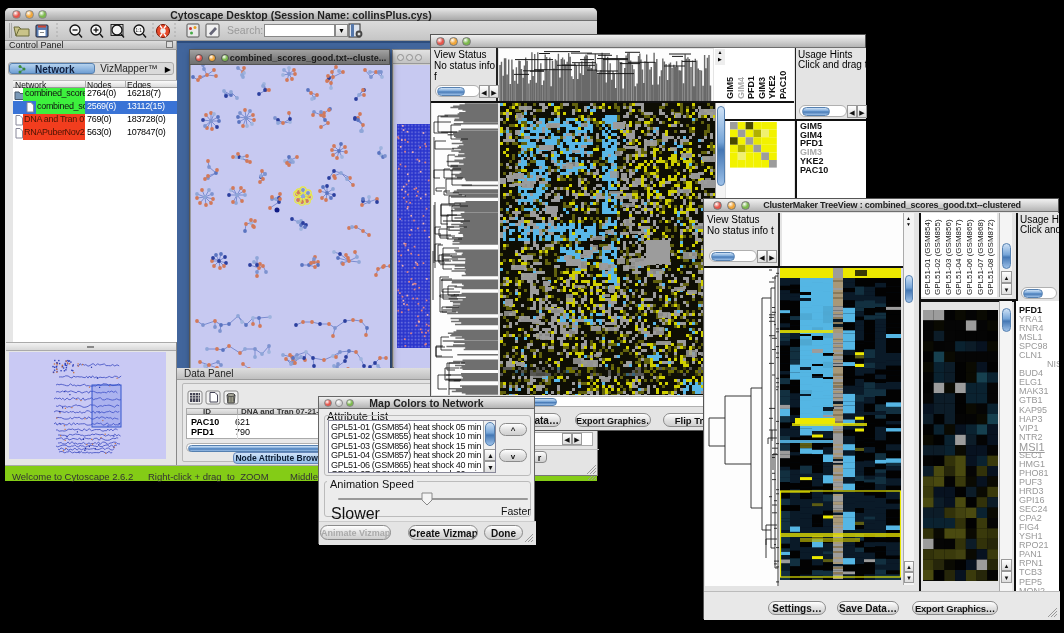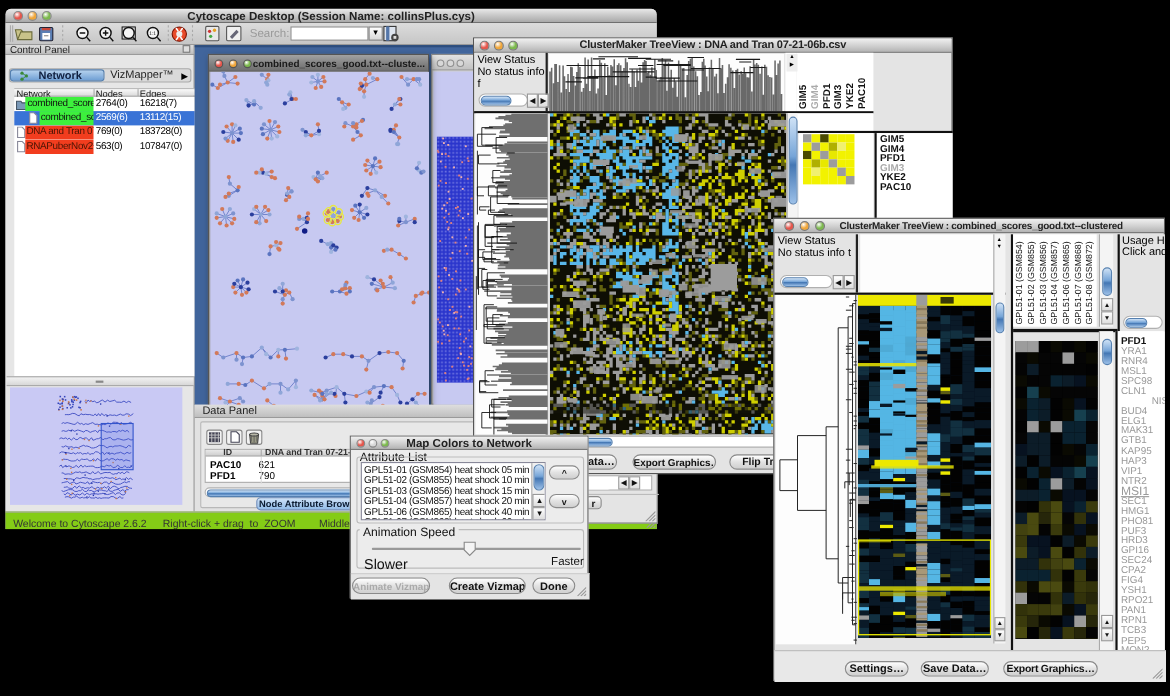--- a/index.html
+++ b/index.html
@@ -1154,21 +1154,20 @@
       <div class="sbtn" style="left:40px;top:0px;width:10px;height:12px;font-size:7px;line-height:12px;">▶</div>
     </div>
     <div class="abs" style="left:0px;top:24px;width:198px;height:1px;background:#bbb;"></div>
     <div class="aqbtn" style="left:131px;top:26px;width:15px;height:12px;font-size:9px;line-height:12px;border-radius:4px;">r</div>
     <svg class="abs" style="right:1px;bottom:1px" width="11" height="11">
       <path d="M2 11 L11 2 M5 11 L11 5 M8 11 L11 8" stroke="#999" stroke-width="1"></path>
     </svg>
   </div>
 <div class="win" style="left:430px;top:34px;width:436px;height:397px;background:#e4e4e4;border:1px solid #555;z-index:4;">
     <div class="tbar" style="height:13px;"></div>
-    <div class="ttxt" style="top:1px;font-size:10px;letter-spacing:-0.2px;">ClusterMaker TreeView : DNA and Tran 07-21-06b.csv</div>
     <div class="tl" style="left:5px;top:2px;width:9px;height:9px;background:radial-gradient(circle at 35% 30%,#fff 0%,#e5564c 50%);border:0.5px solid #777;"></div>
     <div class="tl" style="left:18px;top:2px;width:9px;height:9px;background:radial-gradient(circle at 35% 30%,#fff 0%,#f0a63a 50%);border:0.5px solid #777;"></div>
     <div class="tl" style="left:31px;top:2px;width:9px;height:9px;background:radial-gradient(circle at 35% 30%,#fff 0%,#7cb94d 50%);border:0.5px solid #777;"></div>
     <div class="pnl" style="left:1px;top:13px;width:66px;height:53px;border-right:2px solid #222;">
       <div class="abs" style="left:2px;top:1px;font-size:10px;">View Status</div>
       <div class="abs" style="left:2px;top:12px;font-size:10px;">No status info f</div>
       <div class="ptrack" style="left:3px;top:37px;width:45px;height:12px;">
         <div class="pill" style="left:1px;top:1px;width:28px;height:9px;"></div>
       </div>
       <div class="sbtn" style="left:47px;top:37px;width:10px;height:13px;font-size:7px;line-height:13px;">◀</div>
@@ -1182,20 +1181,29 @@
     <div class="abs" style="left:0px;top:66px;width:363px;height:2px;background:#111;"></div>
     <div class="abs" style="left:283px;top:13px;width:10px;height:53px;background:#fff;"></div>
     <div class="abs" style="left:293px;top:13px;width:70px;height:53px;background:#fff;"><svg width="70" height="53">
         <text transform="rotate(-90 9.0 51)" x="9.0" y="51" font-size="9" font-weight="bold" fill="#111" font-family="Liberation Sans">GIM5</text>
         <text transform="rotate(-90 19.6 51)" x="19.6" y="51" font-size="9" font-weight="bold" fill="#aaa" font-family="Liberation Sans">GIM4</text>
         <text transform="rotate(-90 30.2 51)" x="30.2" y="51" font-size="9" font-weight="bold" fill="#111" font-family="Liberation Sans">PFD1</text>
         <text transform="rotate(-90 40.8 51)" x="40.8" y="51" font-size="9" font-weight="bold" fill="#111" font-family="Liberation Sans">GIM3</text>
         <text transform="rotate(-90 51.4 51)" x="51.4" y="51" font-size="9" font-weight="bold" fill="#111" font-family="Liberation Sans">YKE2</text>
         <text transform="rotate(-90 62.0 51)" x="62.0" y="51" font-size="9" font-weight="bold" fill="#111" font-family="Liberation Sans">PAC10</text>
       </svg></div>
+    <div class="pnl" style="left:364px;top:13px;width:71px;height:71px;border-left:1px solid #222;">
+      <div class="abs" style="left:2px;top:1px;font-size:10px;white-space:nowrap;">Usage Hints</div>
+      <div class="abs" style="left:2px;top:11px;font-size:10px;white-space:nowrap;">Click and drag tc</div>
+      <div class="ptrack" style="left:3px;top:57px;width:48px;height:12px;">
+        <div class="pill" style="left:2px;top:1px;width:28px;height:9px;"></div>
+      </div>
+      <div class="sbtn" style="left:51px;top:57px;width:10px;height:13px;font-size:7px;line-height:13px;">◀</div>
+      <div class="sbtn" style="left:61px;top:57px;width:10px;height:13px;font-size:7px;line-height:13px;">▶</div>
+    </div>
     <div class="abs" style="left:283px;top:68px;width:80px;height:18px;background:#fff;"></div>
     <div class="abs" style="left:293px;top:84px;width:142px;height:2px;background:#111;"></div>
     <div class="abs" style="left:1px;top:68px;width:66px;height:292px;border-right:2px solid #222;"><svg width="66" height="292">
         <rect x="0" y="0" width="66" height="292" fill="#fdfdfd"></rect>
         <path d="M32.8 1.0 H66 M27.5 2.1 H66 M21.1 3.3 H66 M18.4 4.6 H66 M26.2 5.9 H66 M30.5 7.1 H66 M33.5 8.5 H66 M27.2 9.8 H66 M25.6 10.9 H66 M12.5 12.2 H66 M8.5 13.7 H66 M27.2 15.0 H66 M22.6 16.3 H66 M22.1 17.6 H66 M31.3 19.1 H66 M21.7 20.7 H66 M29.0 26.3 H66 M26.6 27.9 H66 M9.1 29.2 H66 M21.1 30.5 H66 M15.6 31.7 H66 M22.0 33.2 H66 M23.5 34.5 H66 M29.0 36.1 H66 M28.2 37.6 H66 M30.3 38.9 H66 M19.7 40.4 H66 M31.4 41.8 H66 M27.0 42.9 H66 M25.5 44.3 H66 M20.1 45.4 H66 M28.9 46.6 H66 M19.3 47.9 H66 M26.6 49.4 H66 M32.4 50.6 H66 M26.0 52.1 H66 M22.7 53.5 H66 M33.4 54.8 H66 M31.1 56.1 H66 M22.4 57.3 H66 M14.5 58.6 H66 M27.1 59.7 H66 M31.6 61.0 H66 M18.7 62.4 H66 M18.3 63.7 H66 M20.8 65.0 H66 M20.7 66.4 H66 M18.2 67.6 H66 M29.3 68.9 H66 M27.6 70.4 H66 M19.5 71.6 H66 M23.1 72.9 H66 M25.0 74.4 H66 M32.8 75.9 H66 M33.7 77.5 H66 M29.6 82.5 H66 M24.8 87.0 H66 M21.9 88.3 H66 M20.8 89.6 H66 M26.6 91.2 H66 M32.7 92.6 H66 M19.0 93.9 H66 M33.6 98.7 H66 M22.4 100.1 H66 M27.4 101.2 H66 M17.0 102.4 H66 M27.9 103.6 H66 M21.2 105.0 H66 M22.5 106.2 H66 M19.1 107.7 H66 M32.4 109.1 H66 M28.7 110.7 H66 M9.1 112.3 H66 M29.5 113.8 H66 M22.4 115.1 H66 M32.0 116.6 H66 M11.0 118.0 H66 M28.6 119.2 H66 M31.0 120.3 H66 M19.2 121.6 H66 M27.3 122.9 H66 M31.7 124.2 H66 M27.8 125.7 H66 M16.2 127.2 H66 M27.8 128.7 H66 M26.4 130.3 H66 M30.8 131.8 H66 M31.2 133.2 H66 M20.0 134.8 H66 M26.0 136.0 H66 M22.0 137.1 H66 M20.6 138.5 H66 M27.5 139.6 H66 M20.4 141.0 H66 M22.2 147.3 H66 M23.4 148.8 H66 M30.7 150.2 H66 M29.7 151.5 H66 M18.4 153.0 H66 M19.7 154.5 H66 M33.4 155.9 H66 M20.3 157.5 H66 M33.2 158.8 H66 M33.1 160.2 H66 M8.2 161.6 H66 M22.8 162.9 H66 M32.8 164.2 H66 M22.4 165.7 H66 M33.8 166.9 H66 M19.5 168.1 H66 M32.8 169.4 H66 M33.7 171.0 H66 M29.7 172.4 H66 M8.9 177.3 H66 M19.9 178.4 H66 M19.6 179.7 H66 M30.0 181.1 H66 M31.6 182.5 H66 M22.5 184.0 H66 M29.7 185.5 H66 M29.6 190.5 H66 M21.7 191.8 H66 M18.6 193.0 H66 M33.8 194.2 H66 M16.6 195.7 H66 M30.6 197.0 H66 M18.0 198.3 H66 M20.9 199.8 H66 M28.2 201.1 H66 M20.8 202.2 H66 M26.6 203.3 H66 M13.8 204.4 H66 M20.1 205.7 H66 M10.7 206.9 H66 M19.9 208.1 H66 M25.9 209.4 H66 M15.1 210.5 H66 M18.6 215.5 H66 M26.8 217.0 H66 M19.1 218.6 H66 M29.2 220.1 H66 M23.0 221.5 H66 M24.3 227.4 H66 M21.5 228.9 H66 M15.9 230.2 H66 M19.3 231.3 H66 M18.2 232.8 H66 M29.9 234.0 H66 M23.4 235.1 H66 M32.4 236.3 H66 M10.7 237.9 H66 M21.7 239.3 H66 M32.7 240.6 H66 M21.0 242.1 H66 M14.4 243.6 H66 M33.2 245.0 H66 M31.7 246.5 H66 M25.3 251.7 H66 M30.5 257.2 H66 M21.1 258.6 H66 M29.1 259.9 H66 M33.1 261.3 H66 M23.0 262.5 H66 M29.5 263.7 H66 M27.6 265.0 H66 M30.5 266.3 H66 M29.0 270.7 H66 M14.1 271.9 H66 M29.6 273.5 H66 M31.0 274.9 H66 M13.9 276.3 H66 M21.7 277.6 H66 M28.0 283.0 H66 M30.0 284.6 H66 M16.9 285.7 H66 M23.8 287.1 H66 M19.8 288.4 H66 M29.8 289.7 H66 M33.5 291.0 H66 " stroke="#6f6f6f" stroke-width="1.5" fill="none"></path>
         <path d="M8 192 h15 M8 192 v17 h16 M14 76 h16 M14 76 v14 h13 M15 260 h13 M15 260 v7 h8 M8 174 h9 M8 174 v20 h17 M9 234 h8 M9 234 v13 h11 M15 124 h7 M15 124 v12 h15 M11 145 h16 M11 145 v11 h15 M11 186 h11 M11 186 v10 h15 M3 124 h6 M3 124 v7 h6 M9 102 h8 M9 102 v11 h8 M7 126 h11 M7 126 v7 h16 M2 19 h17 M2 19 v11 h14 M20 103 h16 M20 103 v15 h18 M6 13 h10 M6 13 v16 h19 M19 22 h10 M19 22 v14 h17 M10 151 h15 M10 151 v6 h7 M4 85 h9 M4 85 v3 h6 M8 132 h11 M8 132 v3 h9 M12 66 h6 M12 66 v9 h19 M6 272 h13 M6 272 v14 h9 M7 152 h11 M7 152 v8 h6 M20 66 h9 M20 66 v16 h20 M17 93 h17 M17 93 v8 h12 M4 244 h9 M4 244 v10 h17 M4 243 h7 M4 243 v10 h6 M3 38 h11 M3 38 v8 h19 M16 183 h9 M16 183 v9 h11 M2 67 h17 M2 67 v8 h6 M6 142 h5 M6 142 v16 h13 M10 204 h17 M10 204 v5 h5 M17 260 h16 M17 260 v18 h11 M10 176 h10 M10 176 v13 h18 M12 88 h6 M12 88 v4 h18 M9 101 h14 M9 101 v20 h7 M11 153 h9 M11 153 v13 h9 M13 265 h14 M13 265 v12 h16 M16 52 h7 M16 52 v11 h10 M17 277 h12 M17 277 v18 h15 M15 112 h10 M15 112 v12 h20 M3 141 h6 M3 141 v17 h9 M2 102 v58 M3 99 v66 M1 148 v49 M2 34 v58 " stroke="#111" stroke-width="0.8" fill="none"></path>
       </svg></div>
     <div class="abs" style="left:69px;top:68px;width:215px;height:292px;"><svg width="215" height="292">
         <rect x="0" y="0" width="215" height="292" fill="#0e0e04"></rect>
         <path d="M12 1.5h3M18 1.5h3M24 1.5h3M33 1.5h3M60 1.5h3M72 1.5h6M93 1.5h3M114 1.5h3M123 1.5h3M129 1.5h3M165 1.5h3M180 1.5h3M207 1.5h3M9 4.5h3M18 4.5h6M60 4.5h3M75 4.5h3M96 4.5h3M102 4.5h3M114 4.5h6M126 4.5h3M159 4.5h6M180 4.5h3M186 4.5h3M192 4.5h3M210 4.5h3M15 7.5h6M36 7.5h6M57 7.5h3M75 7.5h3M117 7.5h3M138 7.5h3M171 7.5h3M180 7.5h3M207 7.5h3M0 10.5h3M21 10.5h3M54 10.5h3M129 10.5h3M141 10.5h3M174 10.5h9M186 10.5h3M33 13.5h3M78 13.5h3M87 13.5h3M117 13.5h3M144 13.5h6M153 13.5h3M186 13.5h3M201 13.5h3M15 16.5h3M48 16.5h3M90 16.5h3M117 16.5h3M195 16.5h3M3 19.5h3M21 19.5h6M84 19.5h3M93 19.5h6M102 19.5h3M135 19.5h6M150 19.5h3M162 19.5h3M177 19.5h3M192 19.5h3M201 19.5h3M9 22.5h6M24 22.5h3M36 22.5h3M51 22.5h6M96 22.5h3M108 22.5h3M123 22.5h3M147 22.5h3M186 22.5h3M207 22.5h3M33 25.5h3M48 25.5h3M99 25.5h3M117 25.5h3M150 25.5h3M189 25.5h3M207 25.5h3M3 28.5h3M9 28.5h3M57 28.5h3M129 28.5h3M147 28.5h3M174 28.5h3M189 28.5h6M204 28.5h6M72 31.5h3M144 31.5h3M204 31.5h3M15 34.5h3M21 34.5h3M48 34.5h3M60 34.5h3M90 34.5h3M57 37.5h3M84 37.5h3M96 37.5h6M132 37.5h3M156 37.5h6M6 40.5h3M12 40.5h6M21 40.5h6M57 40.5h3M132 40.5h3M144 40.5h3M153 40.5h6M183 40.5h6M210 40.5h3M36 43.5h3M42 43.5h3M96 43.5h3M150 43.5h6M162 43.5h3M210 43.5h3M27 46.5h3M66 46.5h3M117 46.5h9M141 46.5h3M186 46.5h3M210 46.5h6M18 49.5h3M24 49.5h3M135 49.5h3M141 49.5h6M159 49.5h3M201 49.5h6M213 49.5h3M12 52.5h3M33 52.5h3M90 52.5h3M129 52.5h3M12 55.5h3M45 55.5h3M72 55.5h3M99 55.5h3M123 55.5h3M129 55.5h3M9 58.5h3M30 58.5h6M57 58.5h3M93 58.5h6M105 58.5h3M165 58.5h3M177 58.5h3M192 58.5h3M0 61.5h3M15 61.5h3M27 61.5h3M69 61.5h3M99 61.5h6M123 61.5h3M195 61.5h3M201 61.5h3M6 64.5h3M48 64.5h3M57 64.5h3M117 64.5h6M156 64.5h3M168 64.5h3M189 64.5h3M210 64.5h3M15 67.5h6M48 67.5h3M54 67.5h3M78 67.5h3M126 67.5h3M132 67.5h3M174 67.5h3M213 67.5h3M3 70.5h3M12 70.5h3M27 70.5h3M84 70.5h3M90 70.5h3M144 70.5h6M156 70.5h3M189 70.5h3M12 73.5h3M27 73.5h3M60 73.5h3M78 73.5h3M147 73.5h3M213 73.5h3M42 76.5h3M60 76.5h6M69 76.5h3M81 76.5h3M120 76.5h3M132 76.5h3M150 76.5h3M192 76.5h3M12 79.5h6M87 79.5h3M177 79.5h3M183 79.5h3M195 79.5h3M21 82.5h3M45 82.5h6M84 82.5h3M147 82.5h3M42 85.5h3M57 85.5h3M63 85.5h3M144 85.5h3M171 85.5h3M78 88.5h3M90 88.5h3M132 88.5h6M204 88.5h3M9 91.5h3M18 91.5h3M54 91.5h3M102 91.5h3M108 91.5h3M183 91.5h3M207 91.5h3M3 94.5h3M12 94.5h3M117 94.5h3M126 94.5h3M132 94.5h3M138 94.5h3M186 94.5h3M195 94.5h3M210 94.5h3M36 97.5h3M72 97.5h3M159 97.5h3M171 97.5h3M189 97.5h3M6 100.5h3M39 100.5h3M63 100.5h3M84 100.5h3M96 100.5h3M147 100.5h3M168 100.5h3M204 100.5h3M213 100.5h3M21 103.5h3M63 103.5h9M87 103.5h3M114 103.5h3M120 103.5h3M156 103.5h3M162 103.5h3M174 103.5h3M186 103.5h3M198 103.5h6M0 106.5h3M21 106.5h3M33 106.5h3M51 106.5h3M96 106.5h3M162 106.5h3M6 109.5h3M84 109.5h3M96 109.5h3M159 109.5h3M9 112.5h3M24 112.5h6M72 112.5h3M117 112.5h3M72 115.5h3M90 115.5h3M96 115.5h3M105 115.5h3M141 115.5h3M177 115.5h6M186 115.5h3M204 115.5h3M210 115.5h6M60 118.5h3M72 118.5h3M81 118.5h3M93 118.5h3M159 118.5h3M168 118.5h3M204 118.5h3M213 118.5h3M0 121.5h3M99 121.5h3M123 121.5h3M189 121.5h3M99 124.5h3M126 124.5h3M150 124.5h3M165 124.5h3M174 124.5h3M189 124.5h3M195 124.5h3M42 127.5h3M108 127.5h3M123 127.5h3M165 127.5h6M174 127.5h3M186 127.5h3M213 130.5h3M60 133.5h6M90 133.5h3M105 133.5h3M114 133.5h3M162 133.5h3M171 133.5h3M183 133.5h3M189 133.5h3M204 133.5h3M42 136.5h3M66 136.5h3M75 136.5h3M111 136.5h6M153 136.5h6M180 136.5h3M201 136.5h3M210 136.5h3M51 139.5h3M57 139.5h3M69 139.5h3M78 139.5h3M141 139.5h3M147 139.5h3M207 139.5h3M6 142.5h3M24 142.5h3M60 142.5h3M69 142.5h3M99 142.5h9M132 142.5h3M168 142.5h6M3 145.5h3M27 145.5h3M45 145.5h6M126 145.5h3M186 145.5h3M204 145.5h3M213 145.5h3M42 148.5h3M75 148.5h3M87 148.5h3M99 148.5h3M120 148.5h3M126 148.5h3M156 148.5h6M168 148.5h6M183 148.5h3M195 148.5h3M0 151.5h3M27 151.5h9M39 151.5h3M45 151.5h3M54 151.5h3M99 151.5h3M126 151.5h3M135 151.5h6M159 151.5h3M174 151.5h3M195 151.5h6M57 154.5h3M72 154.5h3M96 154.5h3M123 154.5h3M129 154.5h3M138 154.5h3M150 154.5h3M180 154.5h3M189 154.5h3M198 154.5h3M210 154.5h6M3 157.5h3M12 157.5h3M33 157.5h6M45 157.5h3M54 157.5h3M69 157.5h3M75 157.5h3M126 157.5h3M150 157.5h3M168 157.5h3M183 157.5h6M201 157.5h3M12 160.5h3M27 160.5h3M45 160.5h6M84 160.5h3M99 160.5h3M117 160.5h3M126 160.5h3M192 160.5h9M24 163.5h3M90 163.5h6M108 163.5h3M147 163.5h3M183 163.5h3M189 163.5h3M198 163.5h6M27 166.5h6M39 166.5h3M54 166.5h3M66 166.5h3M72 166.5h3M90 166.5h3M99 166.5h3M132 166.5h3M168 166.5h3M198 166.5h3M6 169.5h3M54 169.5h3M60 169.5h3M114 169.5h3M150 169.5h3M162 169.5h3M180 169.5h3M213 169.5h3M54 172.5h3M90 172.5h3M126 172.5h3M135 172.5h3M207 172.5h3M15 175.5h3M45 175.5h6M57 175.5h3M135 175.5h6M192 175.5h3M3 178.5h3M15 178.5h3M21 178.5h3M66 178.5h3M126 178.5h3M153 178.5h9M0 181.5h3M33 181.5h3M48 181.5h3M144 181.5h3M183 181.5h6M198 181.5h3M210 181.5h6M18 184.5h3M39 184.5h6M54 184.5h3M81 184.5h6M105 184.5h3M126 184.5h3M156 184.5h6M168 184.5h3M180 184.5h3M198 184.5h3M207 184.5h3M24 187.5h3M30 187.5h6M42 187.5h3M60 187.5h3M78 187.5h3M117 187.5h3M123 187.5h3M135 187.5h3M198 187.5h3M0 190.5h3M9 190.5h3M45 190.5h3M144 190.5h3M171 190.5h3M213 190.5h3M6 193.5h3M18 193.5h3M51 193.5h3M66 193.5h3M78 193.5h3M132 193.5h3M174 193.5h3M201 193.5h3M207 193.5h3M27 196.5h3M42 196.5h3M57 196.5h3M159 196.5h3M192 196.5h3M9 199.5h3M129 199.5h3M168 199.5h3M174 199.5h3M186 199.5h3M198 199.5h6M3 202.5h6M78 202.5h3M126 202.5h3M135 202.5h3M153 202.5h3M162 202.5h3M171 202.5h3M177 202.5h3M204 202.5h3M6 205.5h6M27 205.5h3M42 205.5h3M150 205.5h3M159 205.5h3M177 205.5h3M198 205.5h3M12 208.5h3M36 208.5h3M90 208.5h3M123 208.5h3M138 208.5h3M153 208.5h3M186 208.5h3M192 208.5h3M12 211.5h3M21 211.5h3M60 211.5h3M123 211.5h3M135 211.5h3M141 211.5h3M156 211.5h3M186 211.5h3M201 211.5h3M3 214.5h3M15 214.5h6M27 214.5h3M42 214.5h3M69 214.5h3M81 214.5h3M90 214.5h3M129 214.5h3M156 214.5h6M180 214.5h3M207 214.5h9M6 217.5h3M45 217.5h3M162 217.5h3M171 217.5h3M186 217.5h3M192 217.5h3M36 220.5h3M84 220.5h3M165 220.5h3M195 220.5h3M213 220.5h3M6 223.5h3M63 223.5h3M69 223.5h3M78 223.5h3M90 223.5h3M96 223.5h3M114 223.5h3M156 223.5h3M174 223.5h3M183 223.5h3M21 226.5h3M30 226.5h3M90 226.5h3M102 226.5h3M156 226.5h3M162 226.5h3M192 226.5h3M6 229.5h3M48 229.5h3M96 229.5h6M105 229.5h3M114 229.5h3M138 229.5h3M6 232.5h3M18 232.5h3M24 232.5h3M72 232.5h3M84 232.5h3M102 232.5h3M123 232.5h6M165 232.5h3M189 232.5h3M36 235.5h3M45 235.5h3M69 235.5h3M117 235.5h3M30 238.5h3M90 238.5h3M99 238.5h3M120 238.5h3M138 238.5h6M195 238.5h3M204 238.5h6M3 241.5h3M45 241.5h3M51 241.5h3M90 241.5h3M108 241.5h9M135 241.5h3M153 241.5h3M177 241.5h6M201 241.5h3M12 244.5h3M24 244.5h3M63 244.5h6M75 244.5h3M102 244.5h3M168 244.5h3M174 244.5h3M183 244.5h3M192 244.5h3M198 244.5h3M30 247.5h6M48 247.5h6M72 247.5h6M81 247.5h3M93 247.5h3M99 247.5h3M105 247.5h3M111 247.5h3M123 247.5h6M168 247.5h3M6 250.5h3M15 250.5h3M39 250.5h3M60 250.5h3M120 250.5h3M129 250.5h3M153 250.5h3M165 250.5h3M3 253.5h3M12 253.5h3M39 253.5h3M87 253.5h3M96 253.5h3M135 253.5h3M141 253.5h3M174 253.5h3M183 253.5h3M204 253.5h3M18 256.5h3M102 256.5h3M138 256.5h3M144 256.5h6M195 256.5h3M45 259.5h3M81 259.5h6M93 259.5h3M120 259.5h3M135 259.5h6M144 259.5h6M186 259.5h3M204 259.5h3M0 262.5h3M30 262.5h3M111 262.5h3M93 265.5h3M105 265.5h3M144 265.5h3M165 265.5h6M183 265.5h3M24 268.5h3M33 268.5h3M63 268.5h3M93 268.5h3M135 268.5h3M177 268.5h3M12 271.5h3M54 271.5h3M60 271.5h3M78 271.5h3M99 271.5h3M123 271.5h3M168 271.5h3M195 271.5h3M48 274.5h6M120 274.5h3M156 274.5h3M18 277.5h3M24 277.5h6M42 277.5h3M48 277.5h3M63 277.5h3M78 277.5h3M90 277.5h3M105 277.5h3M126 277.5h3M144 277.5h3M150 277.5h3M156 277.5h3M210 277.5h3M0 280.5h3M9 280.5h3M15 280.5h3M39 280.5h3M45 280.5h6M81 280.5h6M177 280.5h3M198 280.5h3M213 280.5h3M0 283.5h3M12 283.5h3M27 283.5h3M90 283.5h3M120 283.5h3M162 283.5h3M213 283.5h3M45 286.5h3M90 286.5h3M96 286.5h3M102 286.5h3M123 286.5h3M129 286.5h3M144 286.5h3M174 286.5h3M213 286.5h3M0 289.5h6M33 289.5h3M57 289.5h3M78 289.5h9M102 289.5h3M108 289.5h3M117 289.5h6M138 289.5h6M168 289.5h3M192 289.5h3M0 292.5h3M6 292.5h3M30 292.5h3M66 292.5h3M72 292.5h3M102 292.5h3M111 292.5h6M132 292.5h3M162 292.5h3M207 292.5h6" stroke="#62620e" stroke-width="3" fill="none"></path>
@@ -1380,21 +1388,21 @@
       </div>
     </div>
     <div class="aqbtn" style="left:180px;top:26px;width:28px;height:13px;font-size:8px;line-height:13px;">^</div>
     <div class="aqbtn" style="left:180px;top:52px;width:28px;height:13px;font-size:8px;line-height:13px;">v</div>
     <div class="abs" style="left:5px;top:84px;width:207px;height:36px;border:1px solid #bbb;border-radius:3px;"></div>
     <div class="abs" style="left:8px;top:81px;font-size:11px;color:#111;background:#ececec;padding:0 3px;">Animation Speed</div>
     <div class="abs" style="left:19px;top:101px;width:190px;height:2px;background:#999;border-radius:1px;"></div>
     <svg class="abs" style="left:101px;top:94px;" width="14" height="15">
       <path d="M2 2 h10 v7 l-5 5 l-5 -5 Z" fill="#f4f4f4" stroke="#888"></path>
     </svg>
-    <div class="abs" style="left:12px;top:108px;font-size:13px;color:#111;">Slower</div>
+    <div class="abs" style="left:12px;top:108px;font-size:16px;color:#111;">Slower</div>
     <div class="abs" style="left:182px;top:108px;font-size:10.5px;color:#111;">Faster</div>
     <div class="abs" style="left:0;top:124px;width:217px;height:24px;background:#e4e4e4;border-top:1px solid #ccc;"></div>
     <div class="aqbtn" style="left:1px;top:128px;width:71px;height:15px;font-size:9px;line-height:15px;color:#aaa;">Animate Vizmap</div>
     <div class="aqbtn" style="left:89px;top:128px;width:70px;height:15px;font-size:10px;line-height:15px;">Create Vizmap</div>
     <div class="aqbtn" style="left:165px;top:128px;width:39px;height:15px;font-size:10px;line-height:15px;">Done</div>
     <svg class="abs" style="right:1px;bottom:1px" width="10" height="10">
       <path d="M2 10 L10 2 M5 10 L10 5 M8 10 L10 8" stroke="#999" stroke-width="1"></path>
     </svg>
   </div>
 <div class="win" style="left:703px;top:198px;width:356px;height:421px;background:#e4e4e4;border:1px solid #555;z-index:8;">

